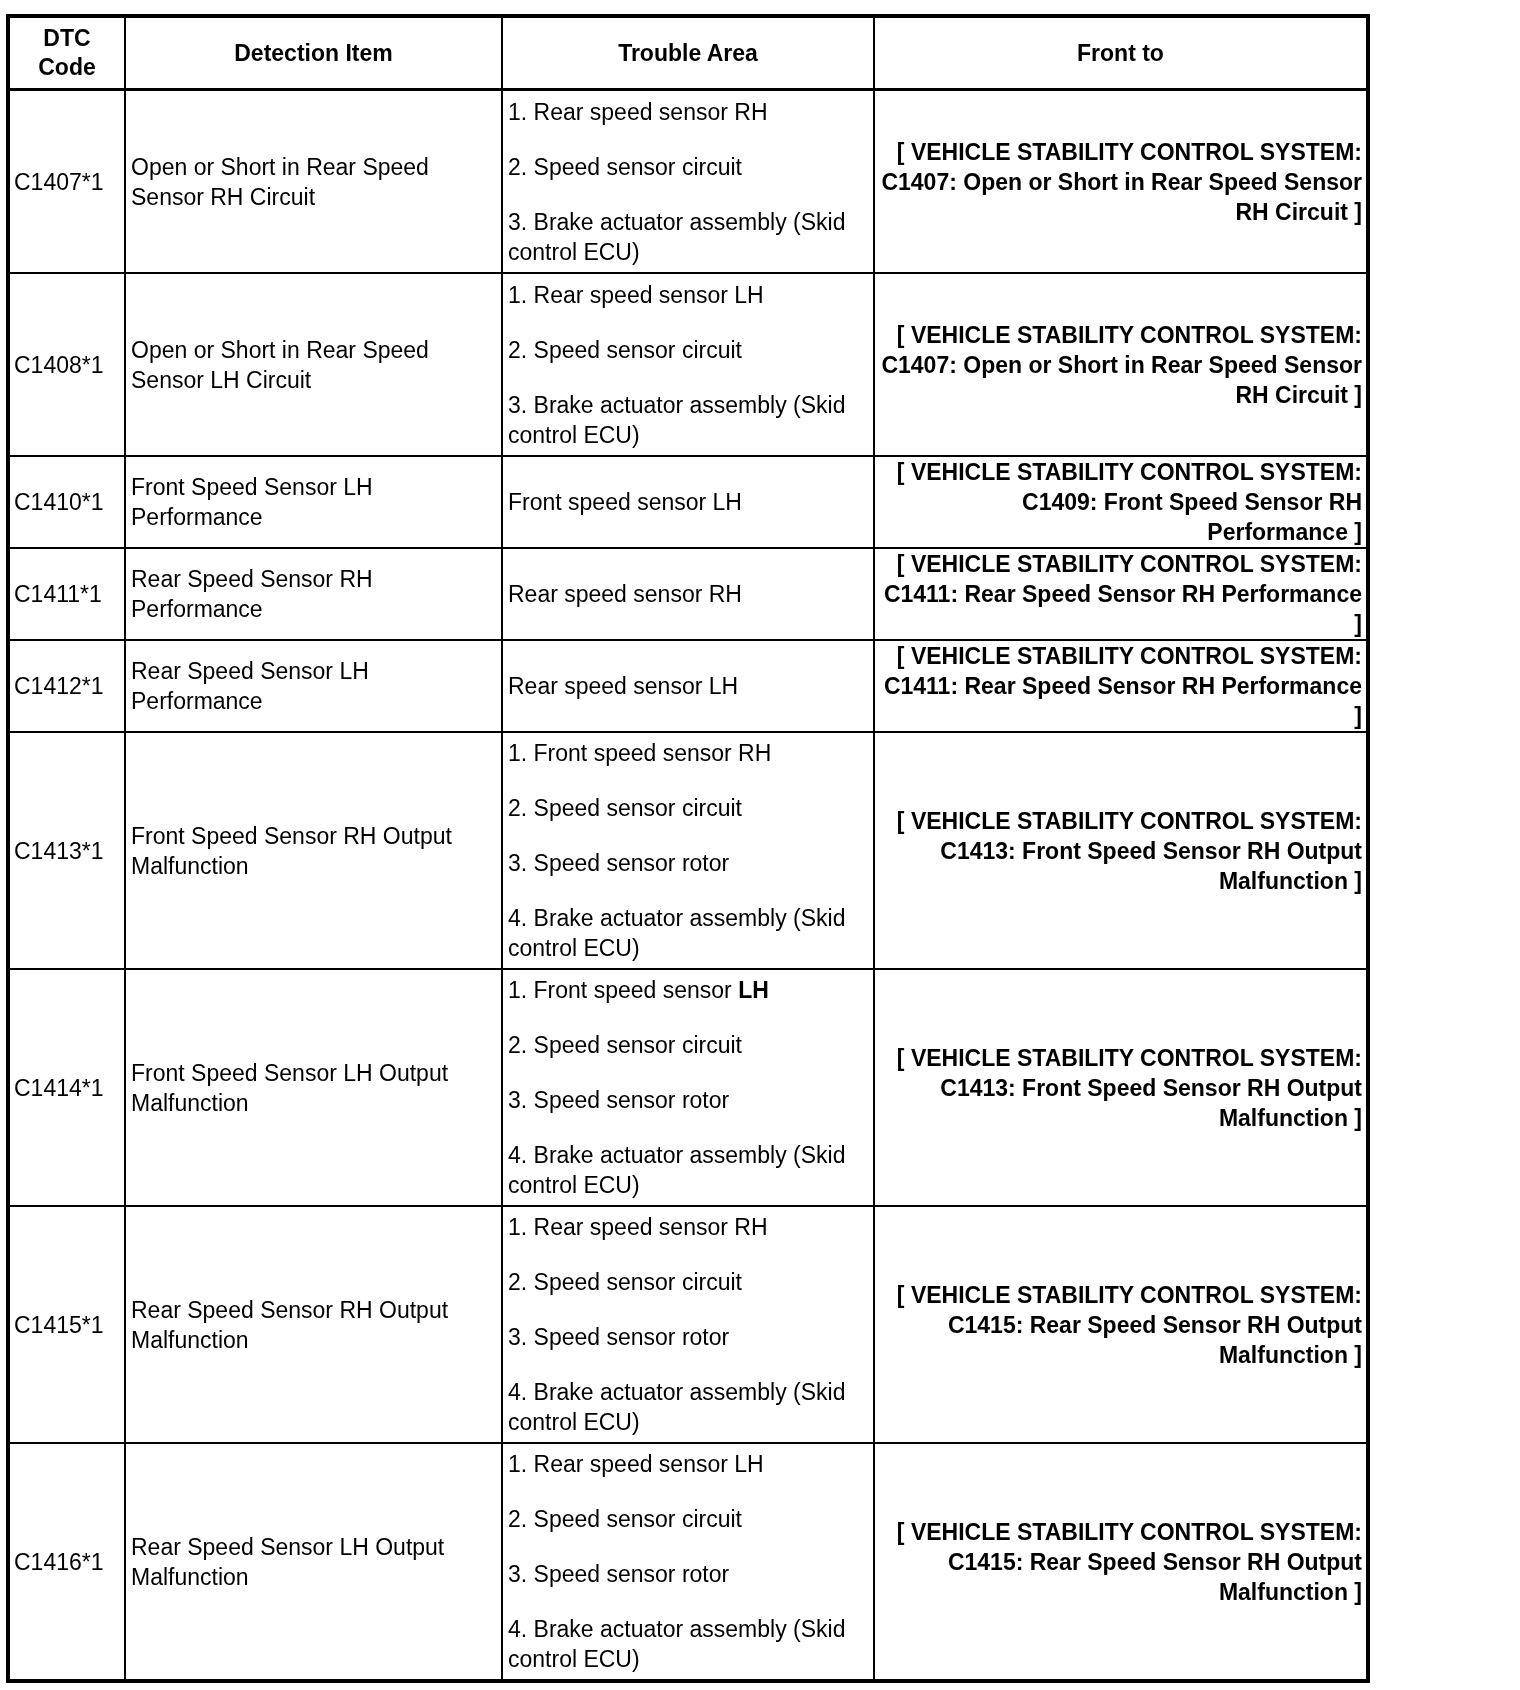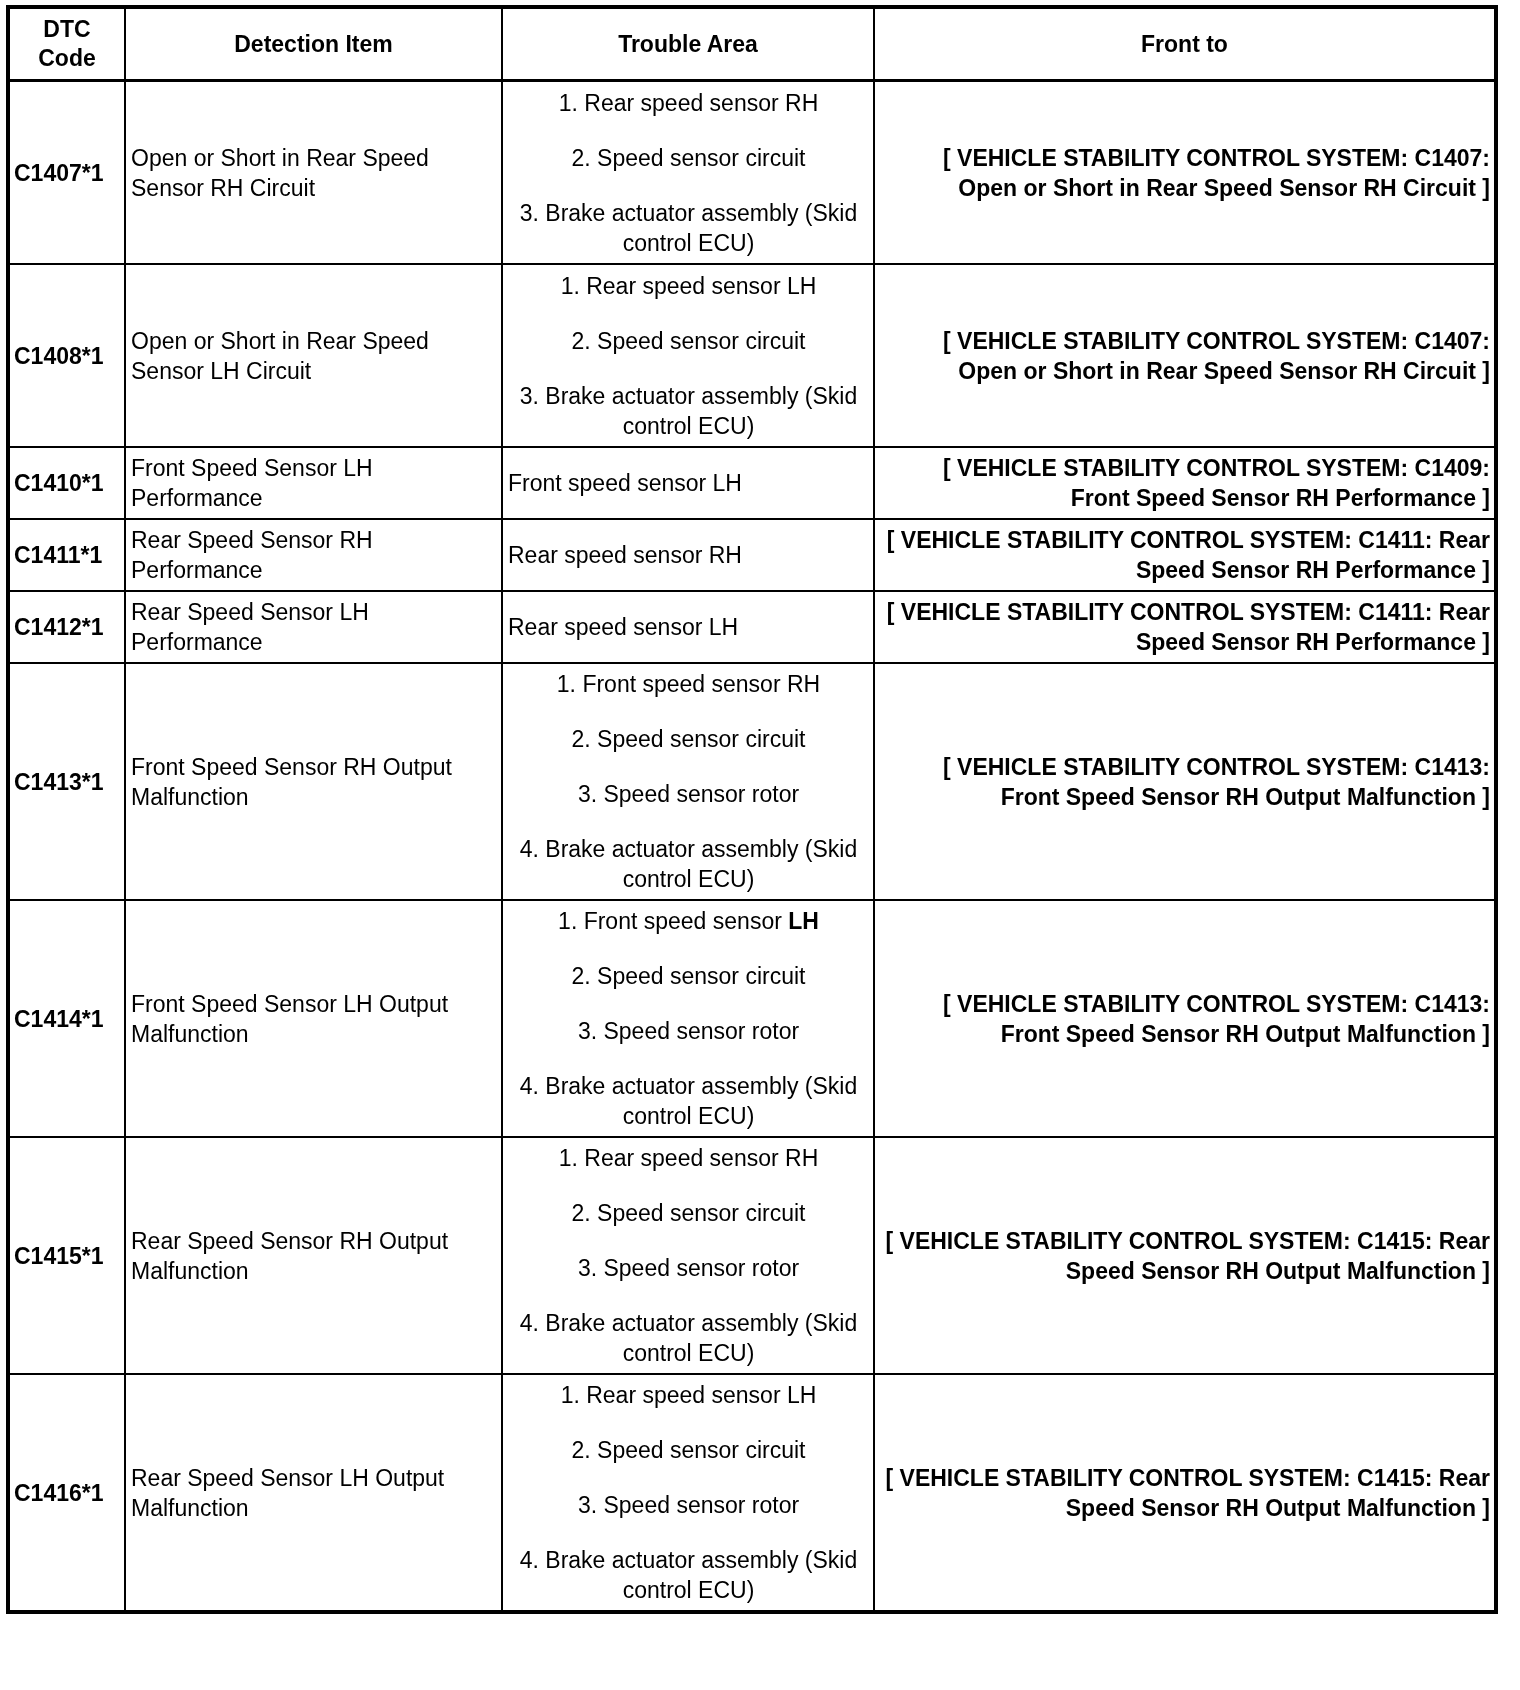--- a/index.html
+++ b/index.html
@@ -1,35 +1,35 @@
 <!DOCTYPE html>
 <html><head>
 <meta charset="utf-8">
 <style>
   html, body { margin: 0; padding: 0; background: #ffffff; }
   body { width: 1520px; height: 1690px; position: relative; overflow: hidden;
          font-family: "Liberation Sans", sans-serif; color: #000; }
   table.dtc {
-    position: absolute; left: 6px; top: 5px;
-    width: 1492px; border-collapse: collapse;
+    position: absolute; left: 6px; top: 14px;
+    width: 1364px; border-collapse: collapse;
     table-layout: fixed;
     border: 4px solid #000;
   }
   col.c1 { width: 117px; }
   col.c2 { width: 377px; }
   col.c3 { width: 372px; }
   col.c4 { width: auto; }
   th, td { border: 2px solid #000; padding: 0; vertical-align: middle; }
   thead tr { border-bottom: 3px solid #000; }
   th { font-weight: bold; font-size: 23px; line-height: 29px; text-align: center; height: 70px; }
   td { font-size: 23px; line-height: 30px; text-align: left; padding-left: 5px; padding-right: 4px; }
-  td.code { padding-left: 4px; font-weight: bold; }
+  td.code { padding-left: 4px; }
   td.refer { font-weight: bold; padding-left: 6px; text-align: right; }
   .items { display: flex; flex-direction: column; justify-content: space-between; }
-  .item { display: block; text-align: center; }
+  .item { display: block; }
   .b { font-weight: bold; margin-top: 14px; }
   tr.h-tall3 td { height: 181px; }
   tr.h-short td { height: 70px; }
   tr.h-tall4 td { height: 235px; }
   .items.n3 { min-height: 170px; }
   .items.n4 { min-height: 226px; }
 </style>
 </head>
 <body>
 

